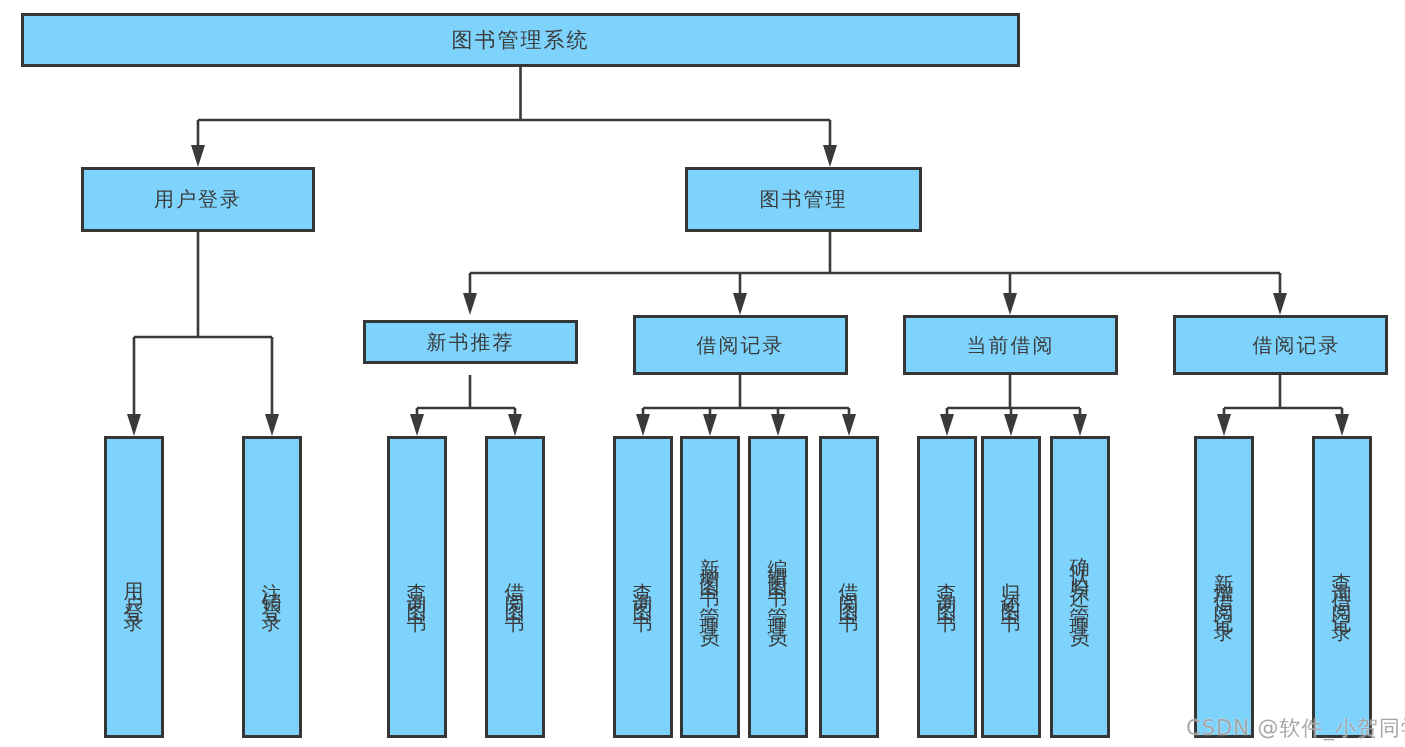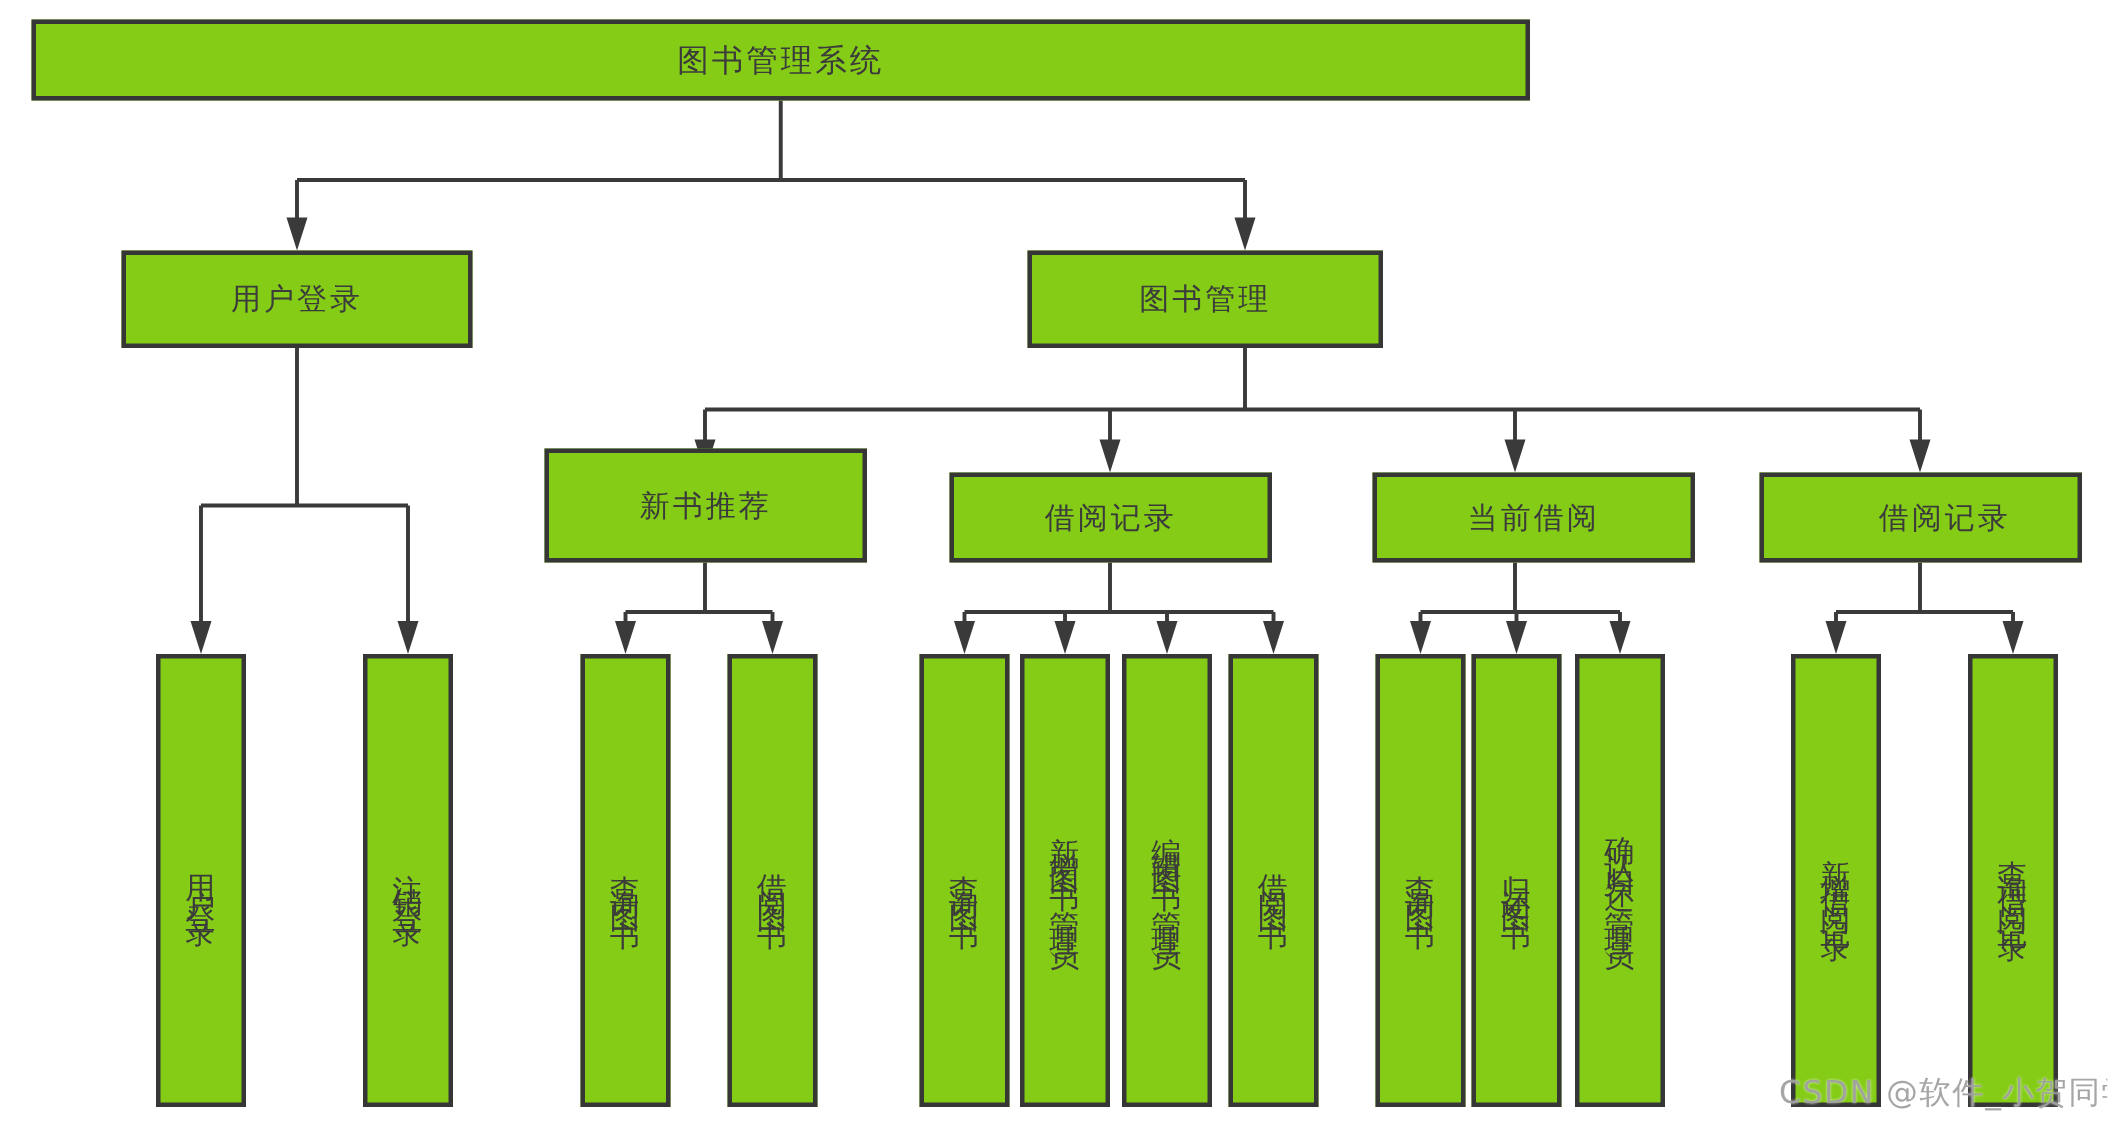--- a/index.html
+++ b/index.html
@@ -17,21 +17,21 @@
   }
   svg.connectors {
     position: absolute;
     left: 0; top: 0;
     width: 1405px; height: 747px;
     pointer-events: none;
   }
   .node {
     position: absolute;
     border: 3px solid #363636;
-    background: #84cc16;
+    background: #7dd3fc;
     display: flex;
     align-items: center;
     justify-content: center;
     color: #3b3b3b;
   }
   .h-node span {
     font-size: 20px;
     letter-spacing: 2px;
     white-space: nowrap;
   }
@@ -93,27 +93,27 @@
     <span>图书管理系统</span>
   </div>
 
   <div class="node h-node" style="left:81px; top:167px; width:234px; height:65px;">
     <span>用户登录</span>
   </div>
   <div class="node h-node" style="left:685px; top:167px; width:237px; height:65px;">
     <span>图书管理</span>
   </div>
 
-  <div class="node h-node" style="left:363px; top:299px; width:215px; height:76px;">
+  <div class="node h-node" style="left:363px; top:320px; width:215px; height:44px;">
     <span>新书推荐</span>
   </div>
   <div class="node h-node" style="left:633px; top:315px; width:215px; height:60px;">
     <span>借阅记录</span>
   </div>
-  <div class="node h-node" style="left:903px; top:315px; width:215px; height:60px;margin-left:12px;">
+  <div class="node h-node" style="left:903px; top:315px; width:215px; height:60px;">
     <span>当前借阅</span>
   </div>
   <div class="node h-node" style="left:1173px; top:315px; width:215px; height:60px;padding-left:32px;">
     <span>借阅记录</span>
   </div>
 
   <div class="node v-node" style="left:104px; top:436px; width:60px; height:302px;">
     <span>用户登录</span>
   </div>
   <div class="node v-node" style="left:242px; top:436px; width:60px; height:302px;">

